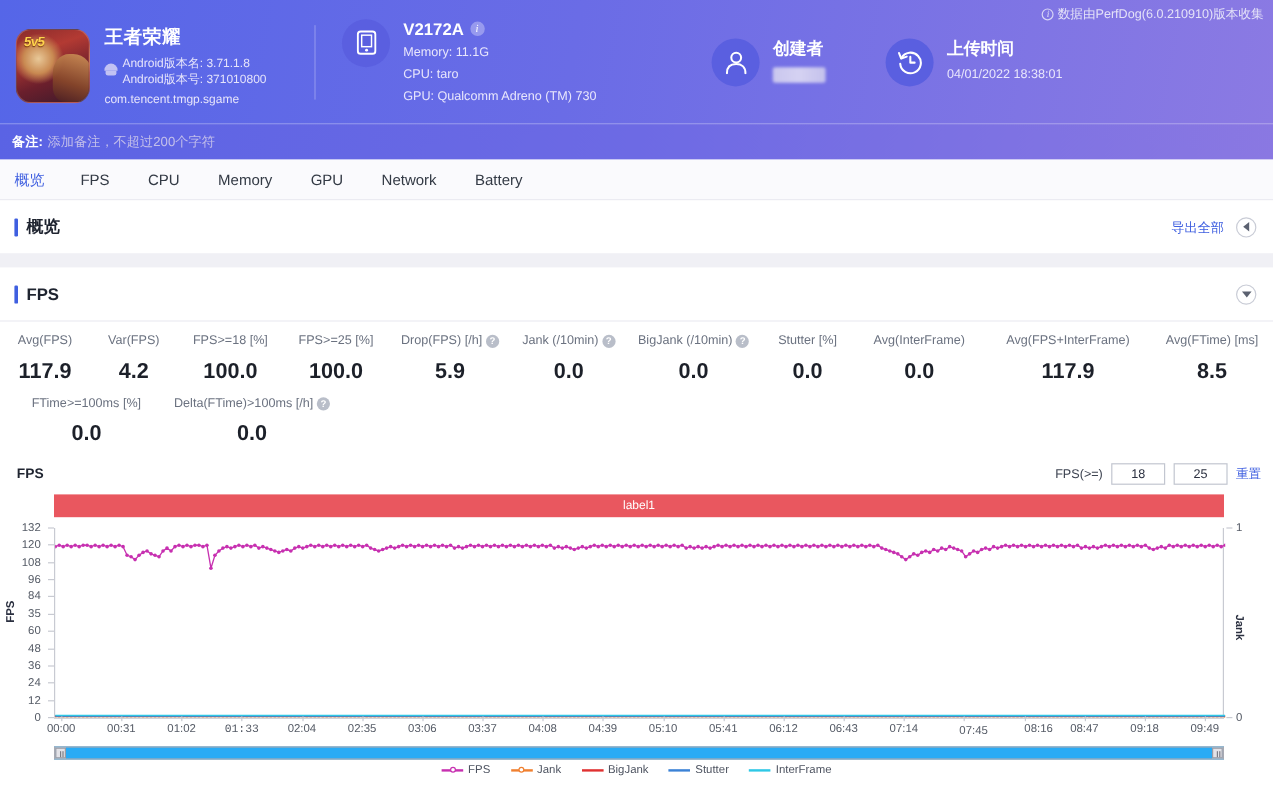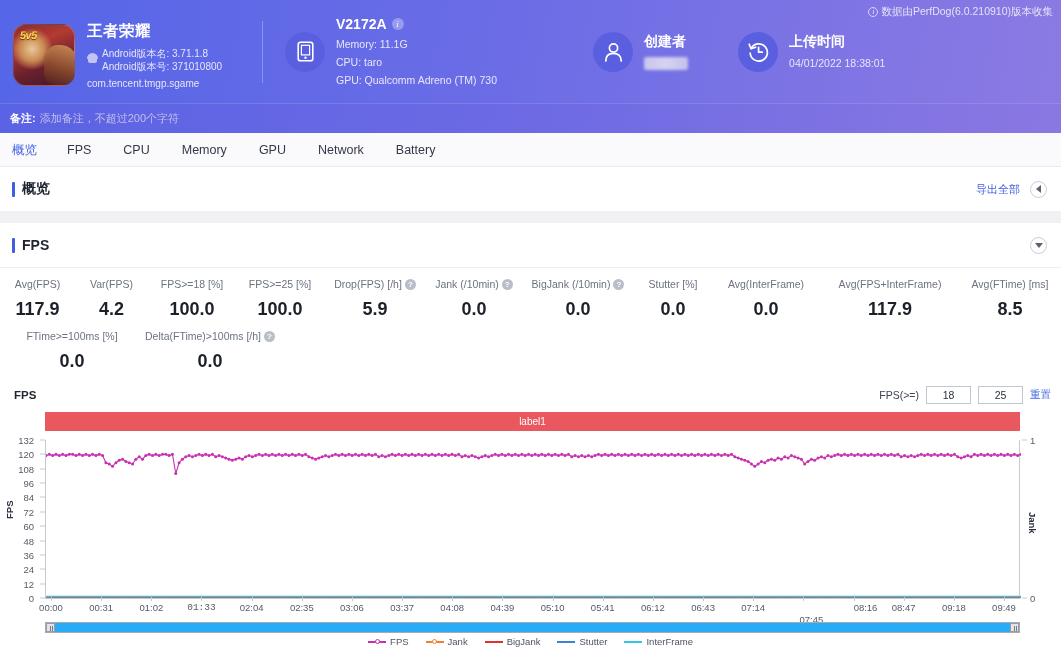--- a/index.html
+++ b/index.html
@@ -68,21 +68,21 @@
   }
   .android-icon::after {
     content: ""; position: absolute; left: 1px; top: 8px;
     width: 9px; height: 4px; background: #d9d6f6; border-radius: 0 0 2px 2px;
   }
   .app-ver-lines { font-size: 10px; color: #e6e4fb; line-height: 13px; }
   .app-pkg { font-size: 10px; color: #e6e4fb; margin-top: 5px; }
 
   .hdr-divider { width: 1px; height: 62px; background: rgba(255,255,255,.28); margin: 0 0px; flex: none; }
 
-  .hdr-cell { display: flex; align-items: center; flex: none; }
+  .hdr-cell { display: flex; align-items: flex-start; flex: none; }
   .hdr-round {
     width: 40px; height: 40px; border-radius: 50%;
     background: #5a5fe0; flex: none;
     display: flex; align-items: center; justify-content: center;
   }
   .hdr-cell-text { margin-left: 11px; }
   .hdr-label { font-size: 14px; font-weight: bold; color: #ffffff; }
   .hdr-sub { font-size: 10.5px; color: #e8e6fc; line-height: 15px; margin-top: 3px; }
   .hdr-sub.first { margin-top: 5px; }
   .title-with-i { display: flex; align-items: center; gap: 5px; }
@@ -474,21 +474,21 @@
         <div class="y-tick" style="top: 143.636px;">12</div>
         <div class="y-dash" style="top: 143.636px;"></div>
         <div class="y-tick" style="top: 129.273px;">24</div>
         <div class="y-dash" style="top: 129.273px;"></div>
         <div class="y-tick" style="top: 114.909px;">36</div>
         <div class="y-dash" style="top: 114.909px;"></div>
         <div class="y-tick" style="top: 100.545px;">48</div>
         <div class="y-dash" style="top: 100.545px;"></div>
         <div class="y-tick" style="top: 86.1818px;">60</div>
         <div class="y-dash" style="top: 86.1818px;"></div>
-        <div class="y-tick" style="top: 71.8182px;">72</div>
+        <div class="y-tick" style="top: 71.8182px;">35</div>
         <div class="y-dash" style="top: 71.8182px;"></div>
         <div class="y-tick" style="top: 57.4545px;">84</div>
         <div class="y-dash" style="top: 57.4545px;"></div>
         <div class="y-tick" style="top: 43.0909px;">96</div>
         <div class="y-dash" style="top: 43.0909px;"></div>
         <div class="y-tick" style="top: 28.7273px;">108</div>
         <div class="y-dash" style="top: 28.7273px;"></div>
         <div class="y-tick" style="top: 14.3636px;">120</div>
         <div class="y-dash" style="top: 14.3636px;"></div>
         <div class="y-tick" style="top: 0px;">132</div>
@@ -1125,21 +1125,21 @@
         <div class="x-tick" style="left: 507.579px; top: 1px;">05:10</div>
         <div class="x-dash" style="left: 507.579px;"></div>
         <div class="x-tick" style="left: 557.737px; top: 1px;">05:41</div>
         <div class="x-dash" style="left: 557.737px;"></div>
         <div class="x-tick" style="left: 607.895px; top: 1px;">06:12</div>
         <div class="x-dash" style="left: 607.895px;"></div>
         <div class="x-tick" style="left: 658.053px; top: 1px;">06:43</div>
         <div class="x-dash" style="left: 658.053px;"></div>
         <div class="x-tick" style="left: 708.211px; top: 1px;">07:14</div>
         <div class="x-dash" style="left: 708.211px;"></div>
-        <div class="x-tick" style="left: 758.368px; top: 13px; padding-left: 16px;">07:45</div>
+        <div class="x-tick" style="left: 758.368px; top: 3px; padding-left: 16px;">07:45</div>
         <div class="x-dash" style="left: 758.368px;"></div>
         <div class="x-tick" style="left: 808.526px; top: 1px; padding-left: 24px;">08:16</div>
         <div class="x-dash" style="left: 808.526px;"></div>
         <div class="x-tick" style="left: 858.684px; top: 1px;">08:47</div>
         <div class="x-dash" style="left: 858.684px;"></div>
         <div class="x-tick" style="left: 908.842px; top: 1px;">09:18</div>
         <div class="x-dash" style="left: 908.842px;"></div>
         <div class="x-tick" style="left: 959px; top: 1px;">09:49</div>
         <div class="x-dash" style="left: 959px;"></div>
       </div>

